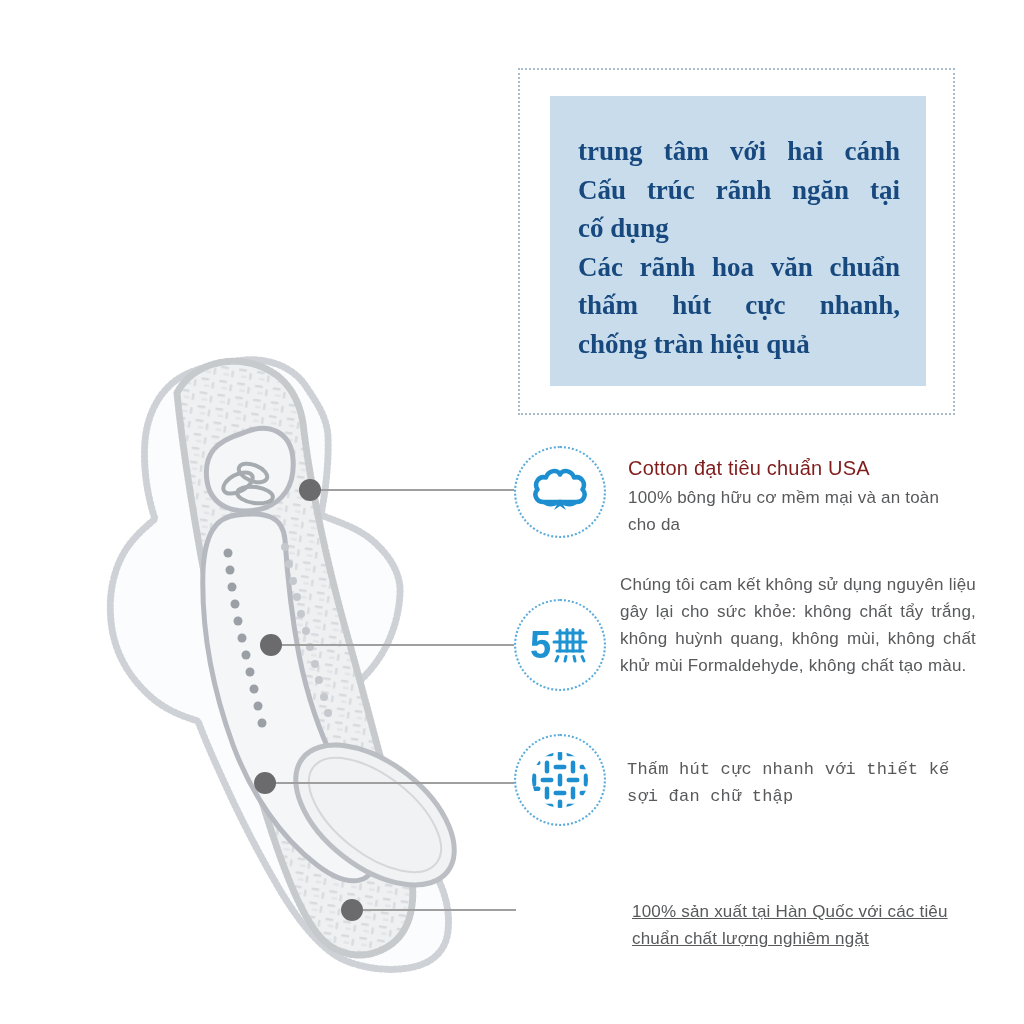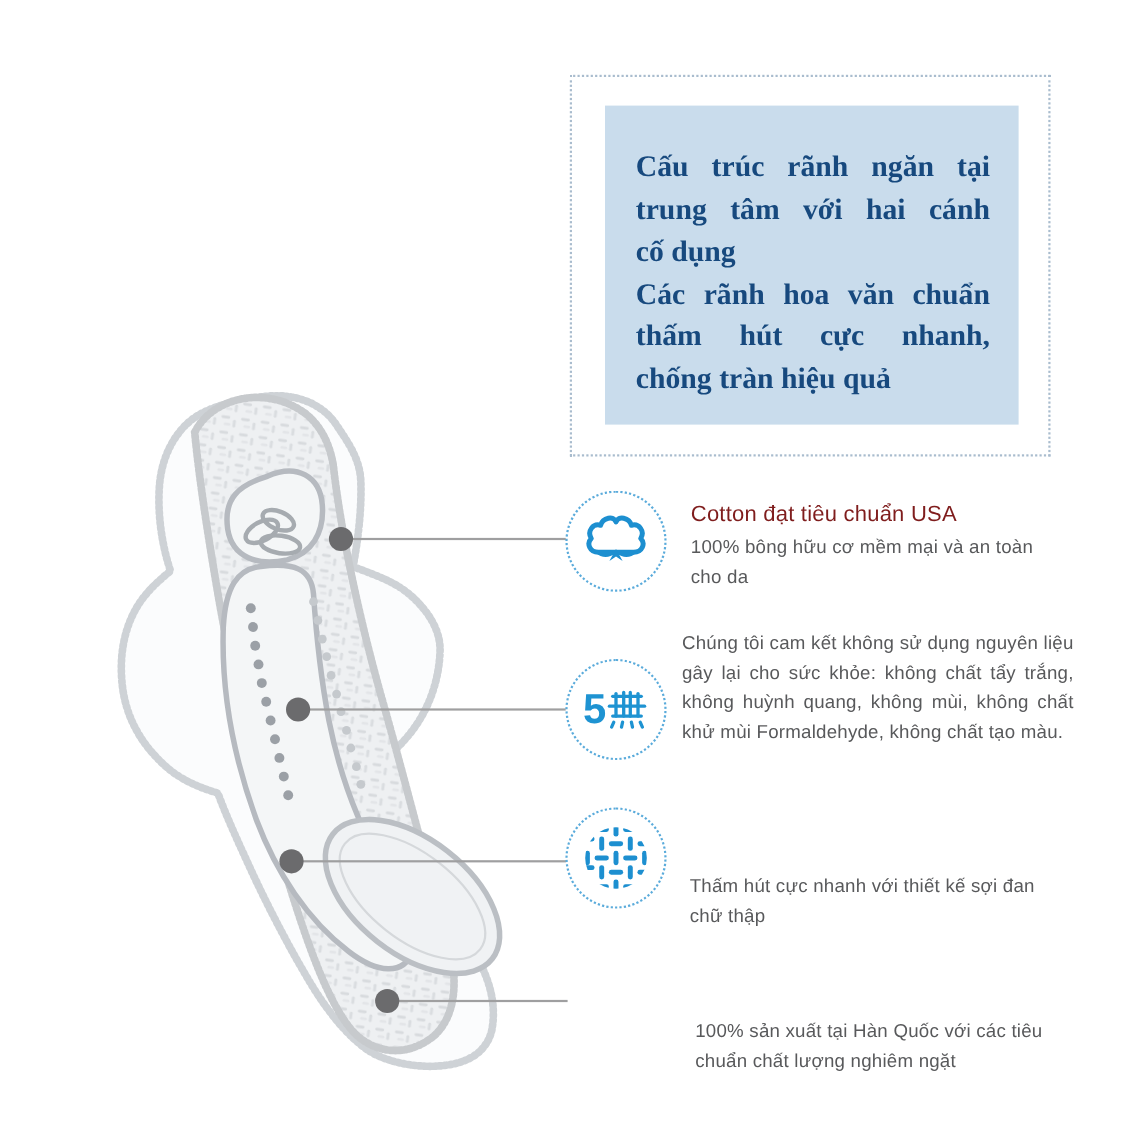--- a/index.html
+++ b/index.html
@@ -41,36 +41,36 @@
   .circ4{left:512px;top:863px;}
   .badge-wrap{display:flex;align-items:center;justify-content:center;color:#1e93d2;}
   .badge-five{font-size:38px;font-weight:bold;line-height:1;letter-spacing:-1px;}
   .badge-100{font-size:29px;font-weight:bold;line-height:1;}
   .badge-pct{font-size:18px;font-weight:bold;line-height:1;margin-left:1px;align-self:flex-end;}
 
   
   .callout-text{position:absolute;color:#58595b;}
   .t1{left:628px;top:455px;width:312px;}
   .t2{left:620px;top:571px;width:356px;}
-  .t3{left:627px;top:792px;width:340px;}
-  .t4{left:632px;top:924px;width:338px;}
+  .t3{left:627px;top:756px;width:340px;font-family:Liberation Mono, monospace;}
+  .t4{left:632px;top:898px;width:338px;text-decoration:underline;}
   .callout-title{font-size:20px;line-height:26px;color:#7f1d1d;margin-bottom:3px;letter-spacing:.2px;}
   .callout-body{font-size:17px;line-height:27px;letter-spacing:.2px;}
   .t2 .callout-body{text-align:justify;}
 </style>
 </head>
 <body>
 
 <div class="canvas">
 
   <div class="dotted-frame">
     <div class="blue-box">
       <div class="tbox-para">
+        <div class="tbox-line">trung tâm với hai cánh</div>
         <div class="tbox-line">Cấu trúc rãnh ngăn tại</div>
-        <div class="tbox-line">trung tâm với hai cánh</div>
         <div class="tbox-line">cố dụng</div>
       </div>
       <div class="tbox-para">
         <div class="tbox-line">Các rãnh hoa văn chuẩn</div>
         <div class="tbox-line">thấm hút cực nhanh,</div>
         <div class="tbox-line">chống tràn hiệu quả</div>
       </div>
     </div>
   </div>
 

